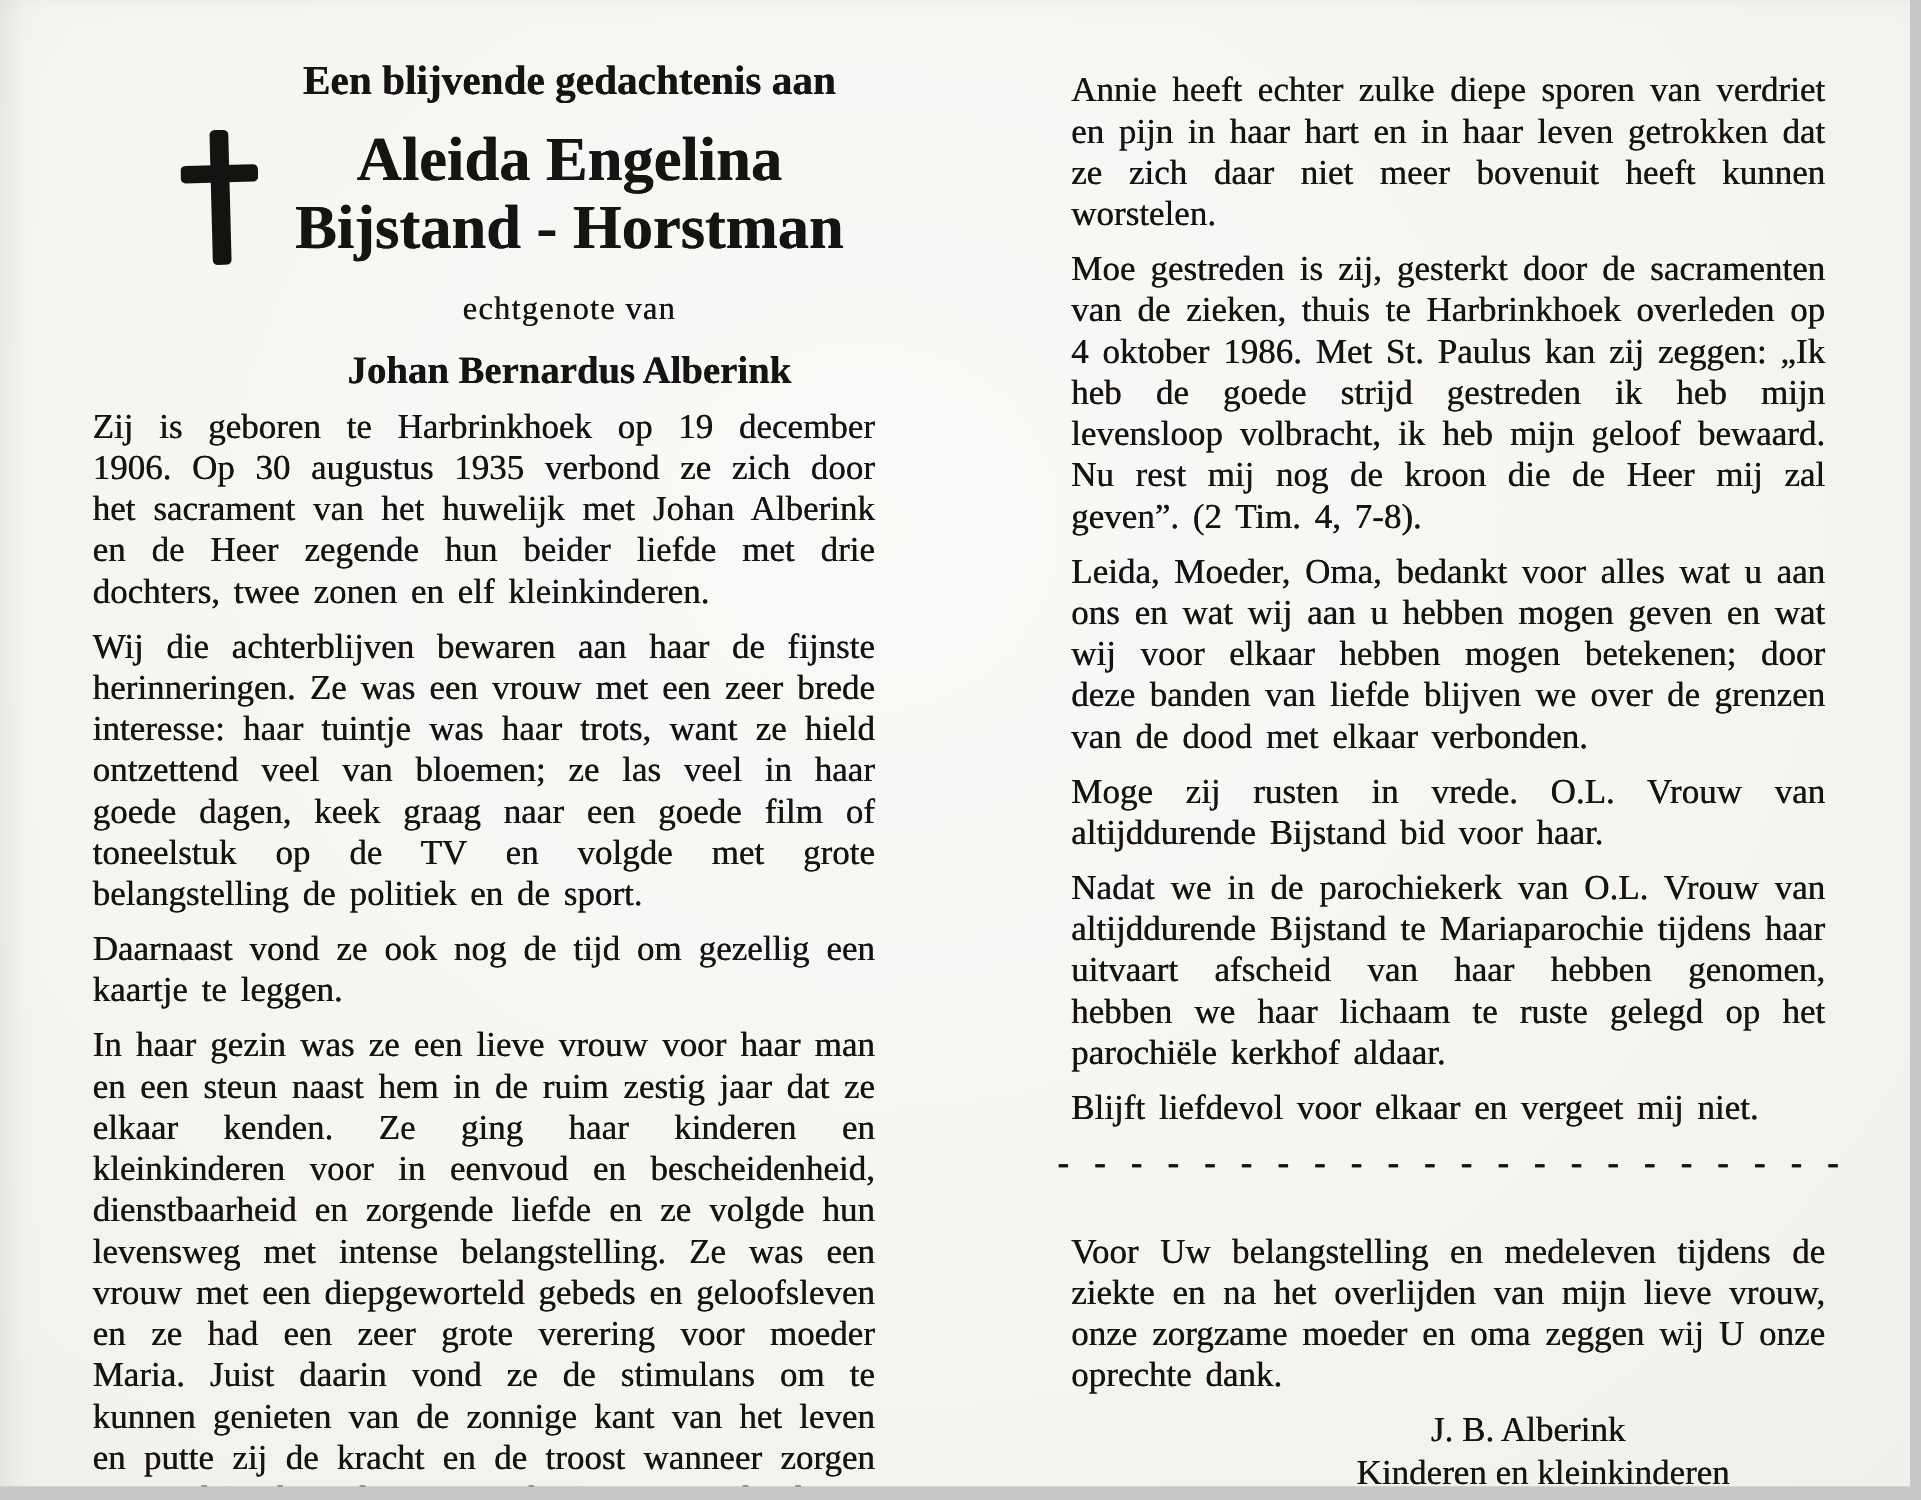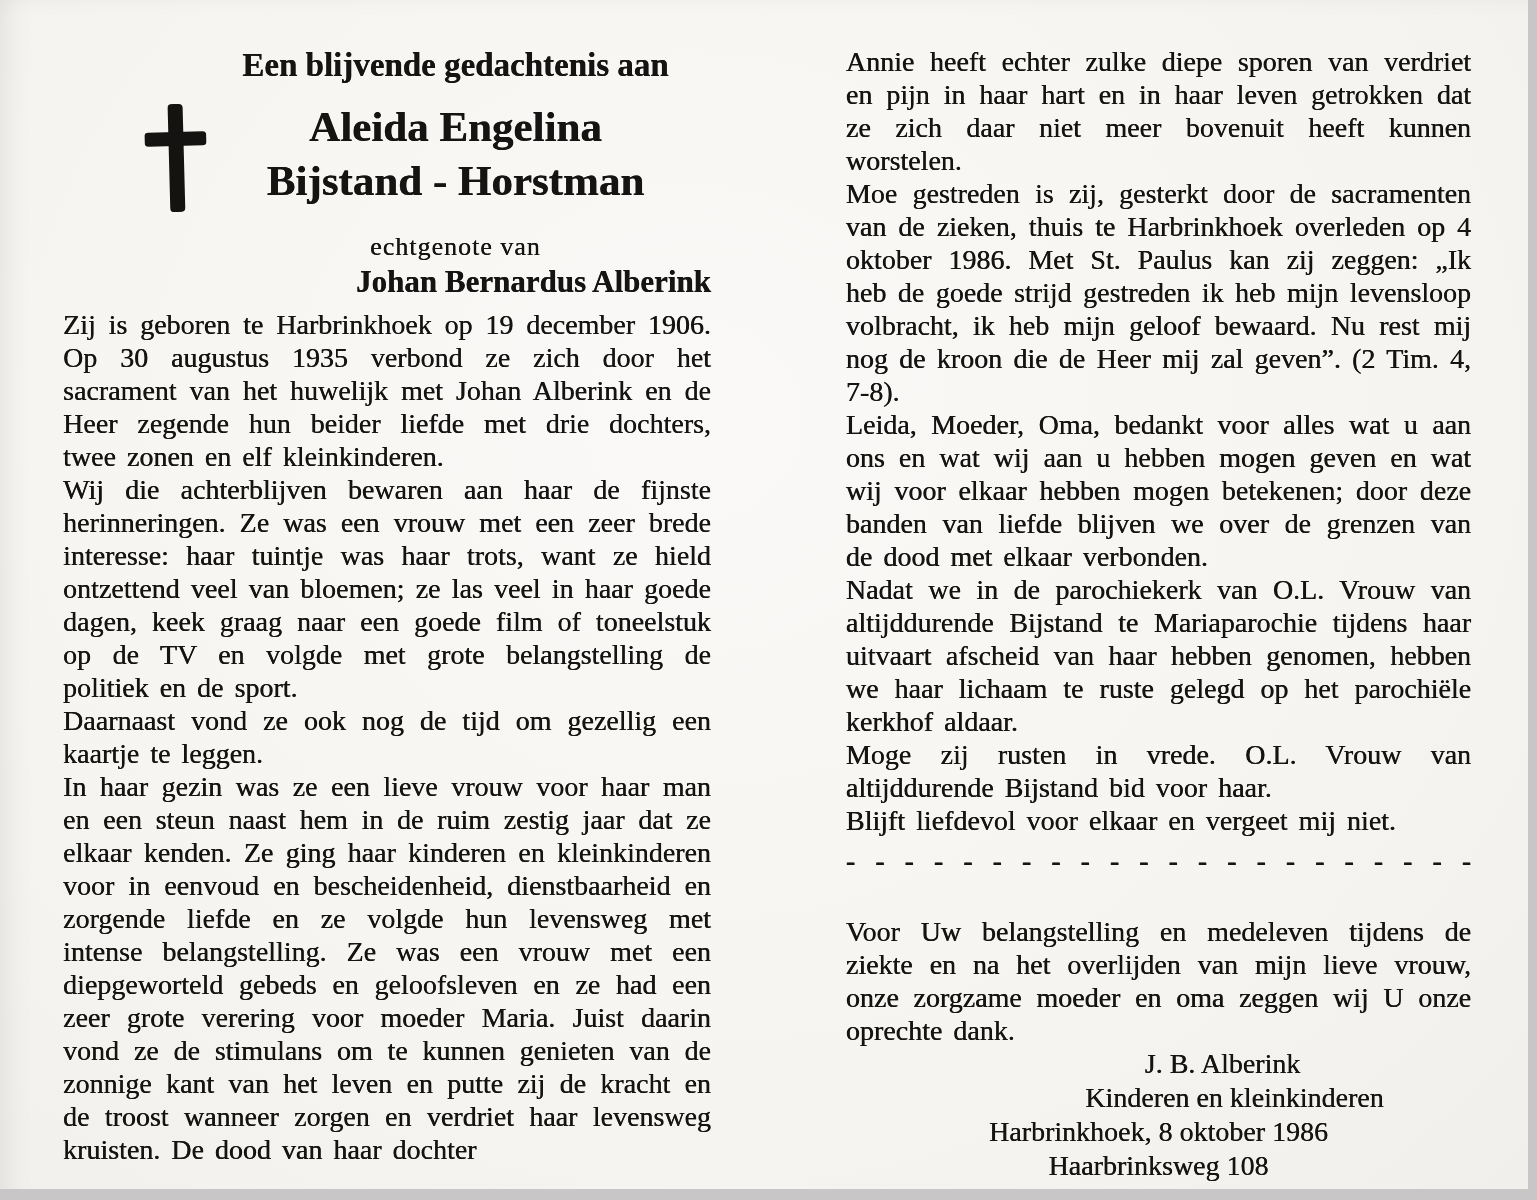--- a/index.html
+++ b/index.html
@@ -40,43 +40,43 @@
     text-align: center;
   }
   .memorial-line {
     font-size: 33px;
     font-weight: bold;
     line-height: 38px;
     padding-top: 4px;
     text-shadow: 0.3px 0 0 currentColor;
   }
   .name-line {
-    font-size: 43px;
+    font-size: 50px;
     font-weight: bold;
     line-height: 54px;
     text-shadow: 0.4px 0 0 currentColor;
   }
   .name-line.first { margin-top: 16px; }
   .relation-line {
     font-size: 26px;
     line-height: 34px;
     margin-top: 22px;
     letter-spacing: 1px;
     text-shadow: 0.3px 0 0 currentColor;
   }
   .spouse-name {
     font-size: 31px;
     font-weight: bold;
     line-height: 36px;
+    margin-top: 14px;
     text-shadow: 0.3px 0 0 currentColor;
-    text-align: right;
   }
 
   p.body {
-    margin: 0;
+    margin: 11px;
     font-size: 28px;
     line-height: 33px;
     text-align: justify;
     word-spacing: 4px;
     text-shadow: 0.35px 0 0 currentColor;
   }
   .col-right p.body:first-child { padding-top: 3px; }
 
   .dashed-separator {
     font-size: 28px;
@@ -136,22 +136,22 @@
     <p class="body">Daarnaast vond ze ook nog de tijd om gezellig een kaartje te leggen.</p>
     <p class="body">In haar gezin was ze een lieve vrouw voor haar man en een steun naast hem in de ruim zestig jaar dat ze elkaar kenden. Ze ging haar kinderen en kleinkinderen voor in eenvoud en bescheidenheid, dienstbaarheid en zorgende liefde en ze volgde hun levensweg met intense belangstelling. Ze was een vrouw met een diepgeworteld gebeds en geloofsleven en ze had een zeer grote verering voor moeder Maria. Juist daarin vond ze de stimulans om te kunnen genieten van de zonnige kant van het leven en putte zij de kracht en de troost wanneer zorgen en verdriet haar levensweg kruisten. De dood van haar dochter</p>
   </div>
 
   <div class="col-spacer"></div>
 
   <div class="col-right">
     <p class="body">Annie heeft echter zulke diepe sporen van verdriet en pijn in haar hart en in haar leven getrokken dat ze zich daar niet meer bovenuit heeft kunnen worstelen.</p>
     <p class="body">Moe gestreden is zij, gesterkt door de sacramenten van de zieken, thuis te Harbrinkhoek overleden op 4 oktober 1986. Met St. Paulus kan zij zeggen: „Ik heb de goede strijd gestreden ik heb mijn levensloop volbracht, ik heb mijn geloof bewaard. Nu rest mij nog de kroon die de Heer mij zal geven”. (2 Tim. 4, 7-8).</p>
     <p class="body">Leida, Moeder, Oma, bedankt voor alles wat u aan ons en wat wij aan u hebben mogen geven en wat wij voor elkaar hebben mogen betekenen; door deze banden van liefde blijven we over de grenzen van de dood met elkaar verbonden.</p>
+    <p class="body">Moge zij rusten in vrede. O.L. Vrouw van altijddurende Bijstand bid voor haar.</p>
     <p class="body">Nadat we in de parochiekerk van O.L. Vrouw van altijddurende Bijstand te Mariaparochie tijdens haar uitvaart afscheid van haar hebben genomen, hebben we haar lichaam te ruste gelegd op het parochiële kerkhof aldaar.</p>
-    <p class="body">Moge zij rusten in vrede. O.L. Vrouw van altijddurende Bijstand bid voor haar.</p>
     <p class="body">Blijft liefdevol voor elkaar en vergeet mij niet.</p>
     <div class="dashed-separator">- - - - - - - - - - - - - - - - - - - - - -</div>
     <p class="body">Voor Uw belangstelling en medeleven tijdens de ziekte en na het overlijden van mijn lieve vrouw, onze zorgzame moeder en oma zeggen wij U onze oprechte dank.</p>
     <div class="sig sig-name">J. B. Alberink</div>
     <div class="sig sig-family">Kinderen en kleinkinderen</div>
     <div class="sig">Harbrinkhoek, 8 oktober 1986</div>
     <div class="sig">Haarbrinksweg 108</div>
   </div>
 
   <div class="edge-right"></div>

